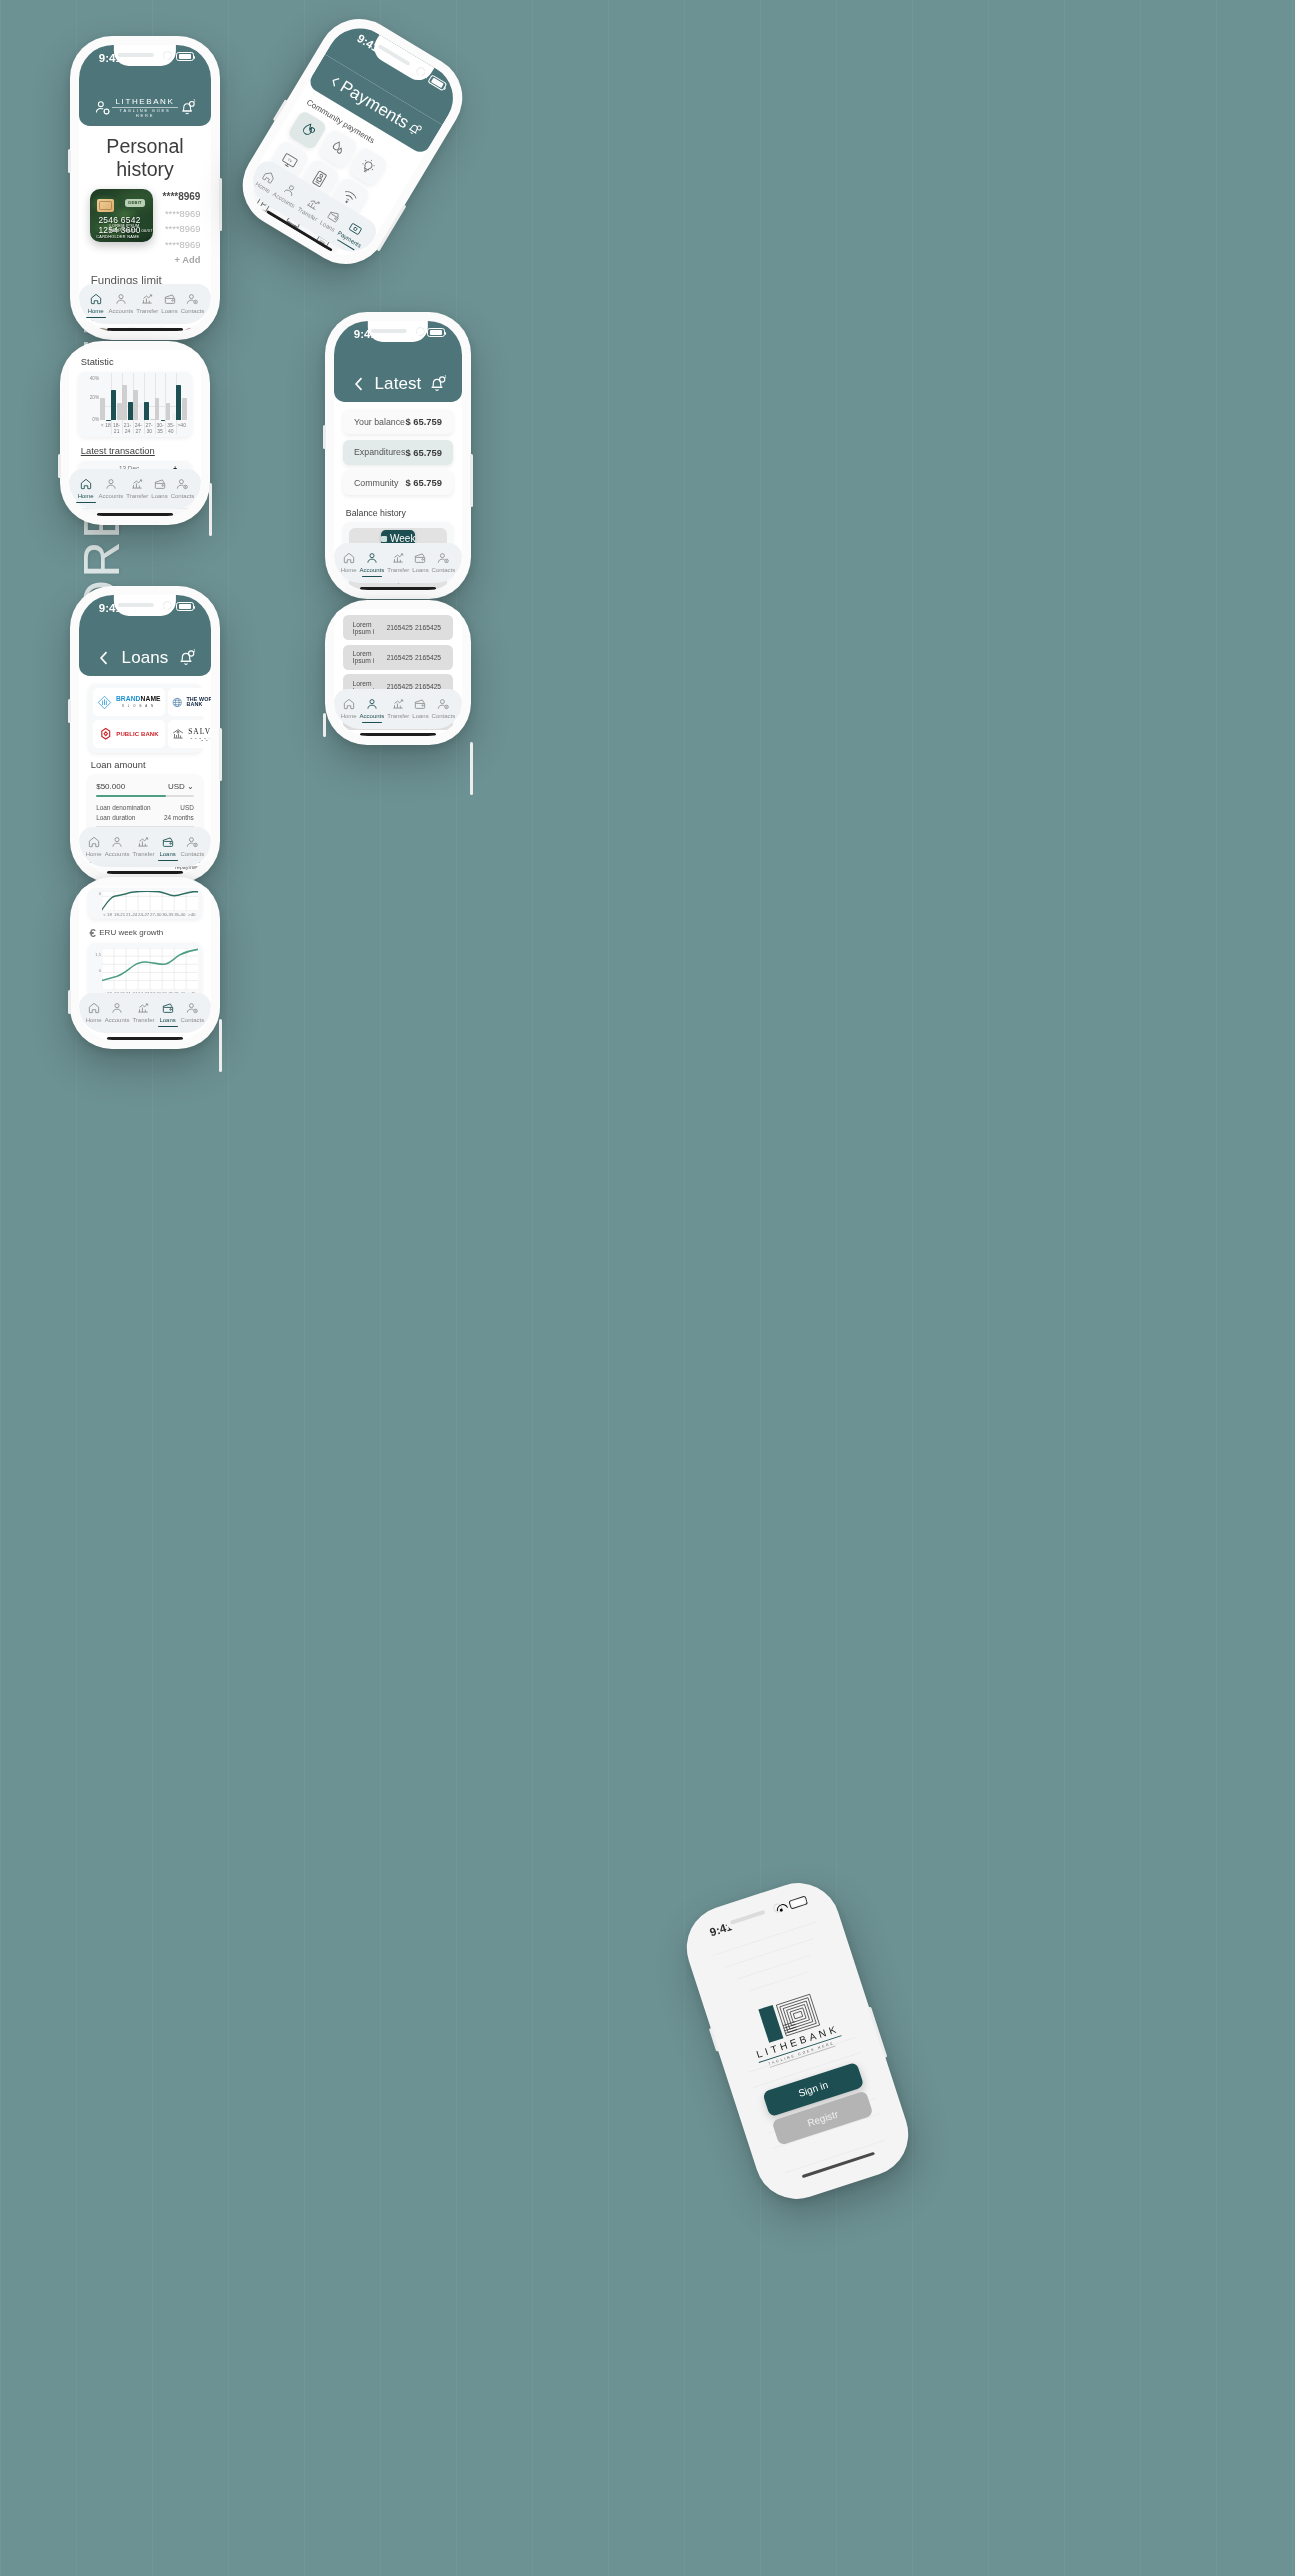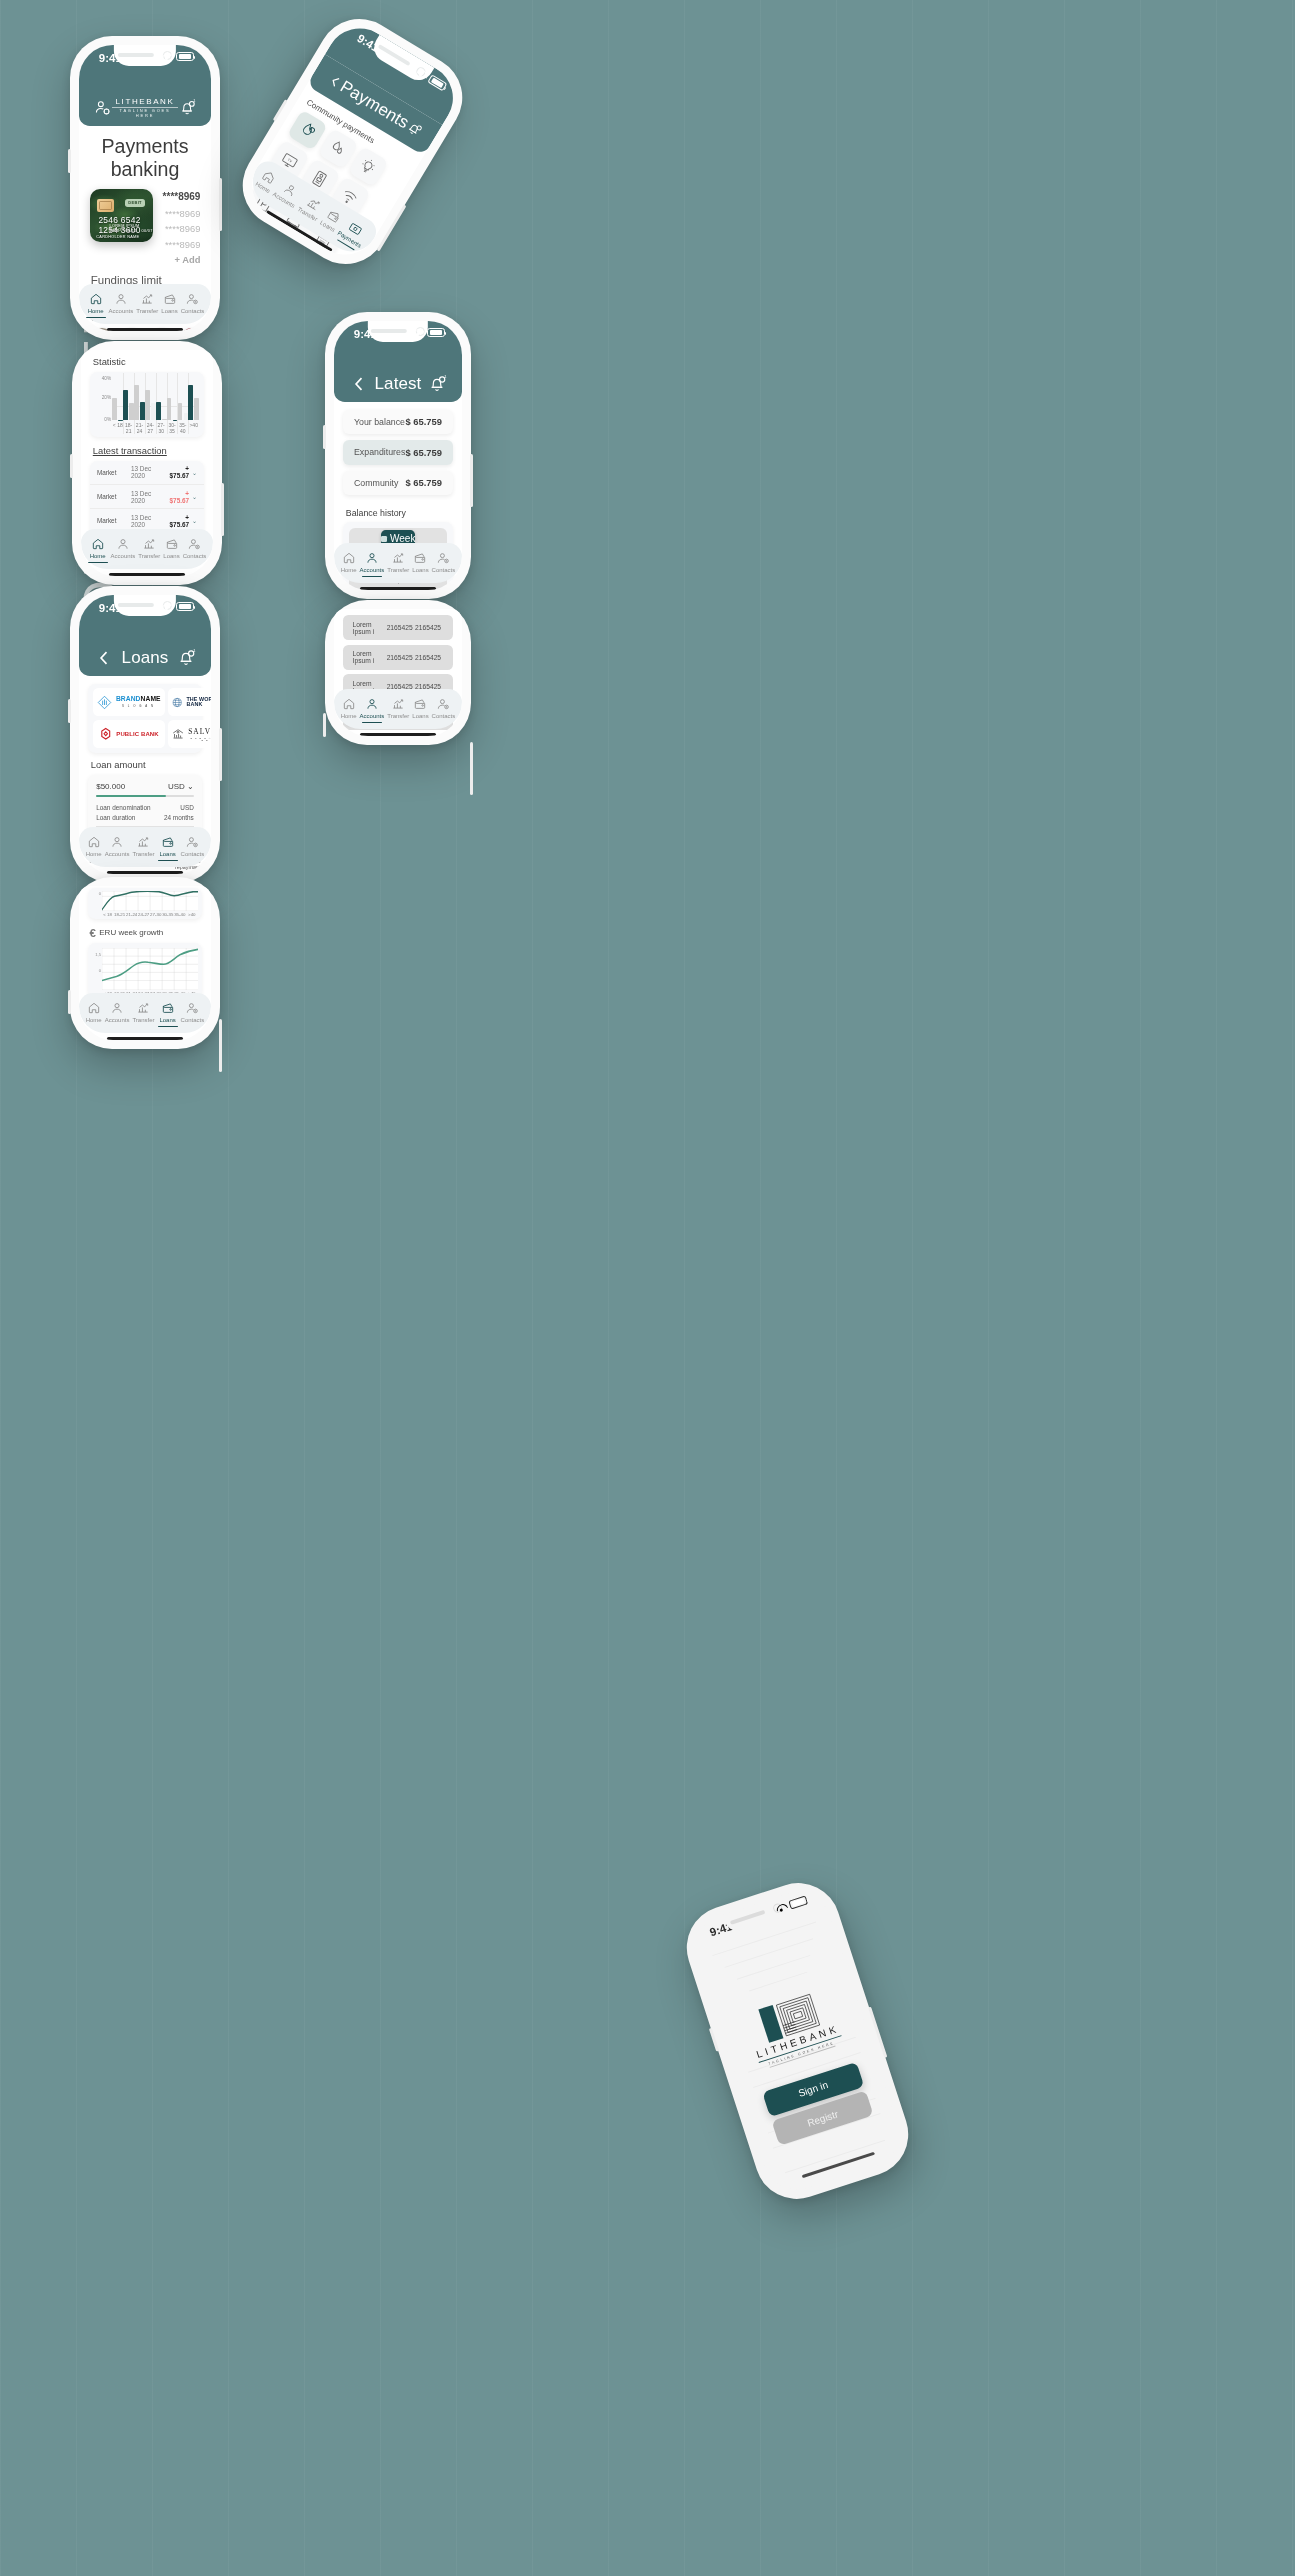--- a/index.html
+++ b/index.html
@@ -271,21 +271,21 @@
         <svg viewBox="0 0 24 24" fill="none" stroke="#fff" stroke-width="1.4">
           <path d="M7 16c0-1 .6-1.5.6-4.2C7.6 8.4 9.4 6.4 12 6.4s4.4 2 4.4 5.4c0 2.7.6 3.2.6 4.2z"></path>
           <path d="M5.5 16h13"></path>
             <path d="M10.3 18.4a1.8 1.8 0 0 0 3.4 0"></path>
           <circle cx="18.2" cy="6.6" r="3.1"></circle>
         </svg>
         <span style="position:absolute;right:0.7px;top:0.7px;font-size:4px;color:#fff;">1</span>
       </div>
     </div>
 
-    <div class="page-title">Payments banking</div>
+    <div class="page-title">Personal history</div>
 
     <div style="display:flex; padding: 0 10.8px; gap: 9.4px; align-items:flex-start;">
       <div class="card" style="width:89px; height:53px;border-radius:10px;">
         <div class="chip" style="left:7.4px; top:9.4px;"></div>
         <div class="debit-badge" style="right:8px; top:10px;">DEBIT</div>
         <div class="card-num" style="left:8.8px; top:26px;">2546 6542 1254 3600</div>
         <div class="card-sm" style="left:20px; top:35px;">LOREM IPSUM DOLOR</div>
         <div class="card-sm" style="left:20px; top:40px;">2015</div>
         <div class="card-sm" style="left:36px; top:40px;">08/12</div>
         <div class="card-sm" style="left:52px; top:40px;">00/07</div>
@@ -356,21 +356,21 @@
               <path d="M18 15.8v2.4"></path>
             </svg>
           <span>Contacts</span>
         </div>
       </div>
       <div class="home-indicator"></div>
     </div>
   </div>
 </div>
 
-<div class="phone" style="left:72px; top:341px; width:150px; height:244px;">
+<div class="phone" style="left:60px; top:341px; width:150px; height:184px;">
   <div class="screen" style="border-radius:12px 12px 34px 34px;">
     <div class="sec-title" style="font-size:9.4px;color:#3f3f3f;">Statistic</div>
     <div class="chartcard" style="margin:0 9.4px;">
       <div style="display:flex;">
         <div style="width:17.5px;position:relative;height:42px;font-size:4.7px;color:#8d8d8d;">
           <span style="position:absolute;top:-2px;right:1.3px;">40%</span>
           <span style="position:absolute;top:17px;right:1.3px;">20%</span>
           <span style="position:absolute;bottom:-2px;right:1.3px;">0%</span>
         </div>
         <div style="flex:1;position:relative;">

